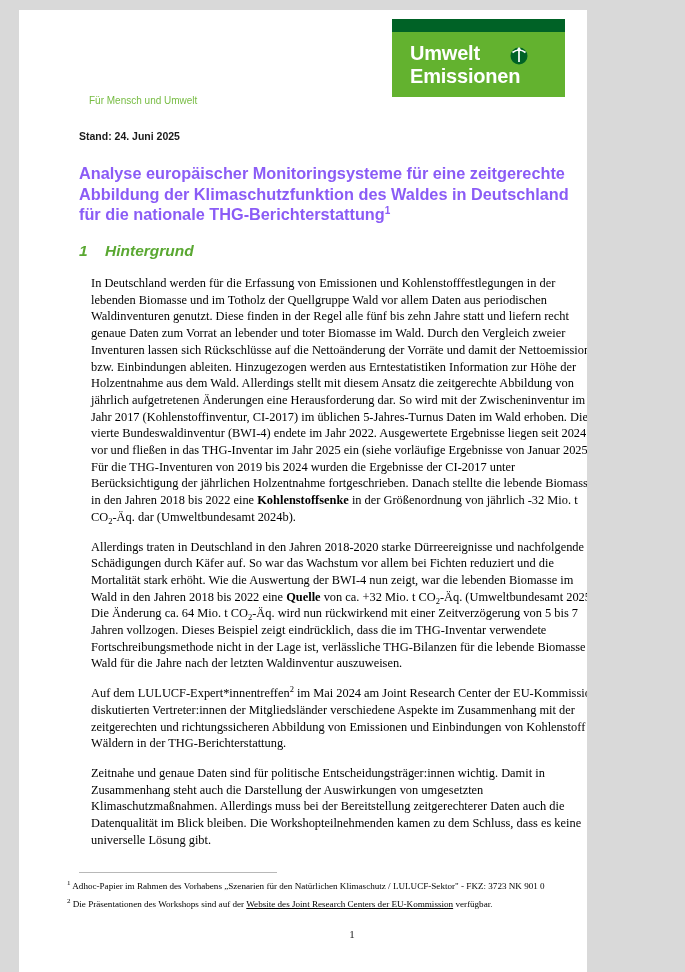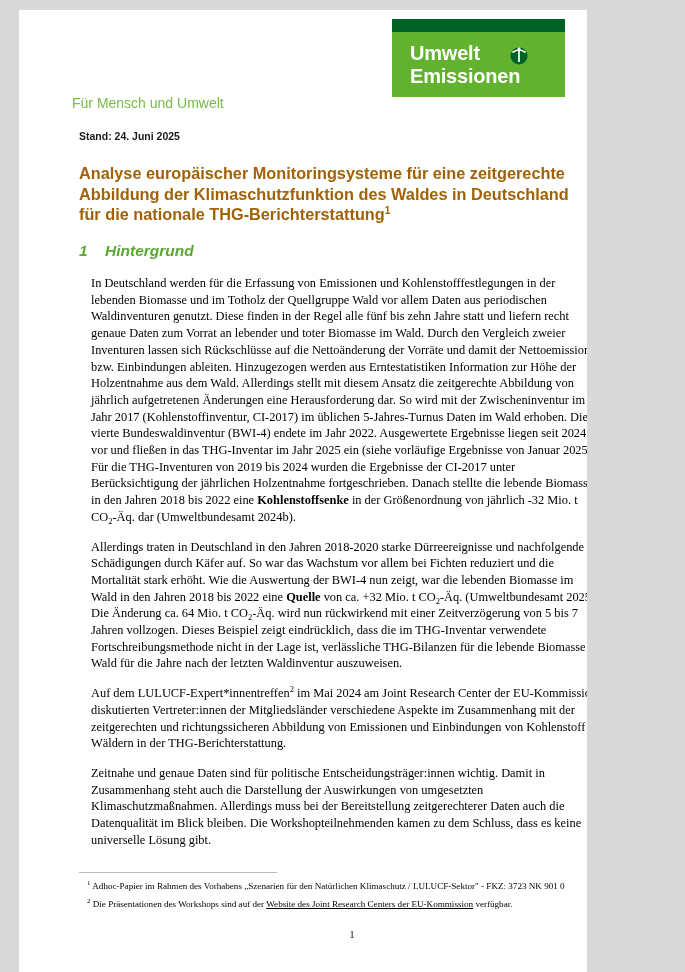--- a/index.html
+++ b/index.html
@@ -51,24 +51,24 @@
   }
   .logo-mark {
     position: absolute;
     left: 117px;
     top: 26px;
     width: 20px;
     height: 20px;
   }
   .tagline {
     position: absolute;
-    left: 53px;
+    left: 70px;
     top: 85px;
     font-family: "Liberation Sans", sans-serif;
-    font-size: 14px;
+    font-size: 10px;
     color: #77bc43;
     font-weight: normal;
   }
   .stand {
     position: absolute;
     left: 60px;
     top: 120px;
     font-family: "Liberation Sans", sans-serif;
     font-size: 10.5px;
     font-weight: bold;
@@ -76,21 +76,21 @@
   }
   .doc-title {
     position: absolute;
     left: 60px;
     top: 142px;
     width: 500px;
     font-family: "Liberation Sans", sans-serif;
     font-weight: bold;
     font-size: 16.3px;
     line-height: 20.6px;
-    color: #a16207;
+    color: #8b5cf6;
   }
   .doc-title sup {
     font-size: 10px;
     vertical-align: super;
     line-height: 0;
   }
   .sec-heading {
     position: absolute;
     left: 60px;
     top: 232px;
@@ -134,21 +134,21 @@
   .footnote-rule {
     position: absolute;
     left: 60px;
     top: 862px;
     width: 198px;
     height: 1px;
     background: #b8b8b8;
   }
   .footnotes {
     position: absolute;
-    left: 68px;
+    left: 48px;
     top: 870px;
     width: 540px;
   }
   p.footnote {
     margin: 0 0 6px 0;
     font-family: "Liberation Serif", serif;
     font-size: 9.1px;
     line-height: 12px;
     color: #000000;
   }

